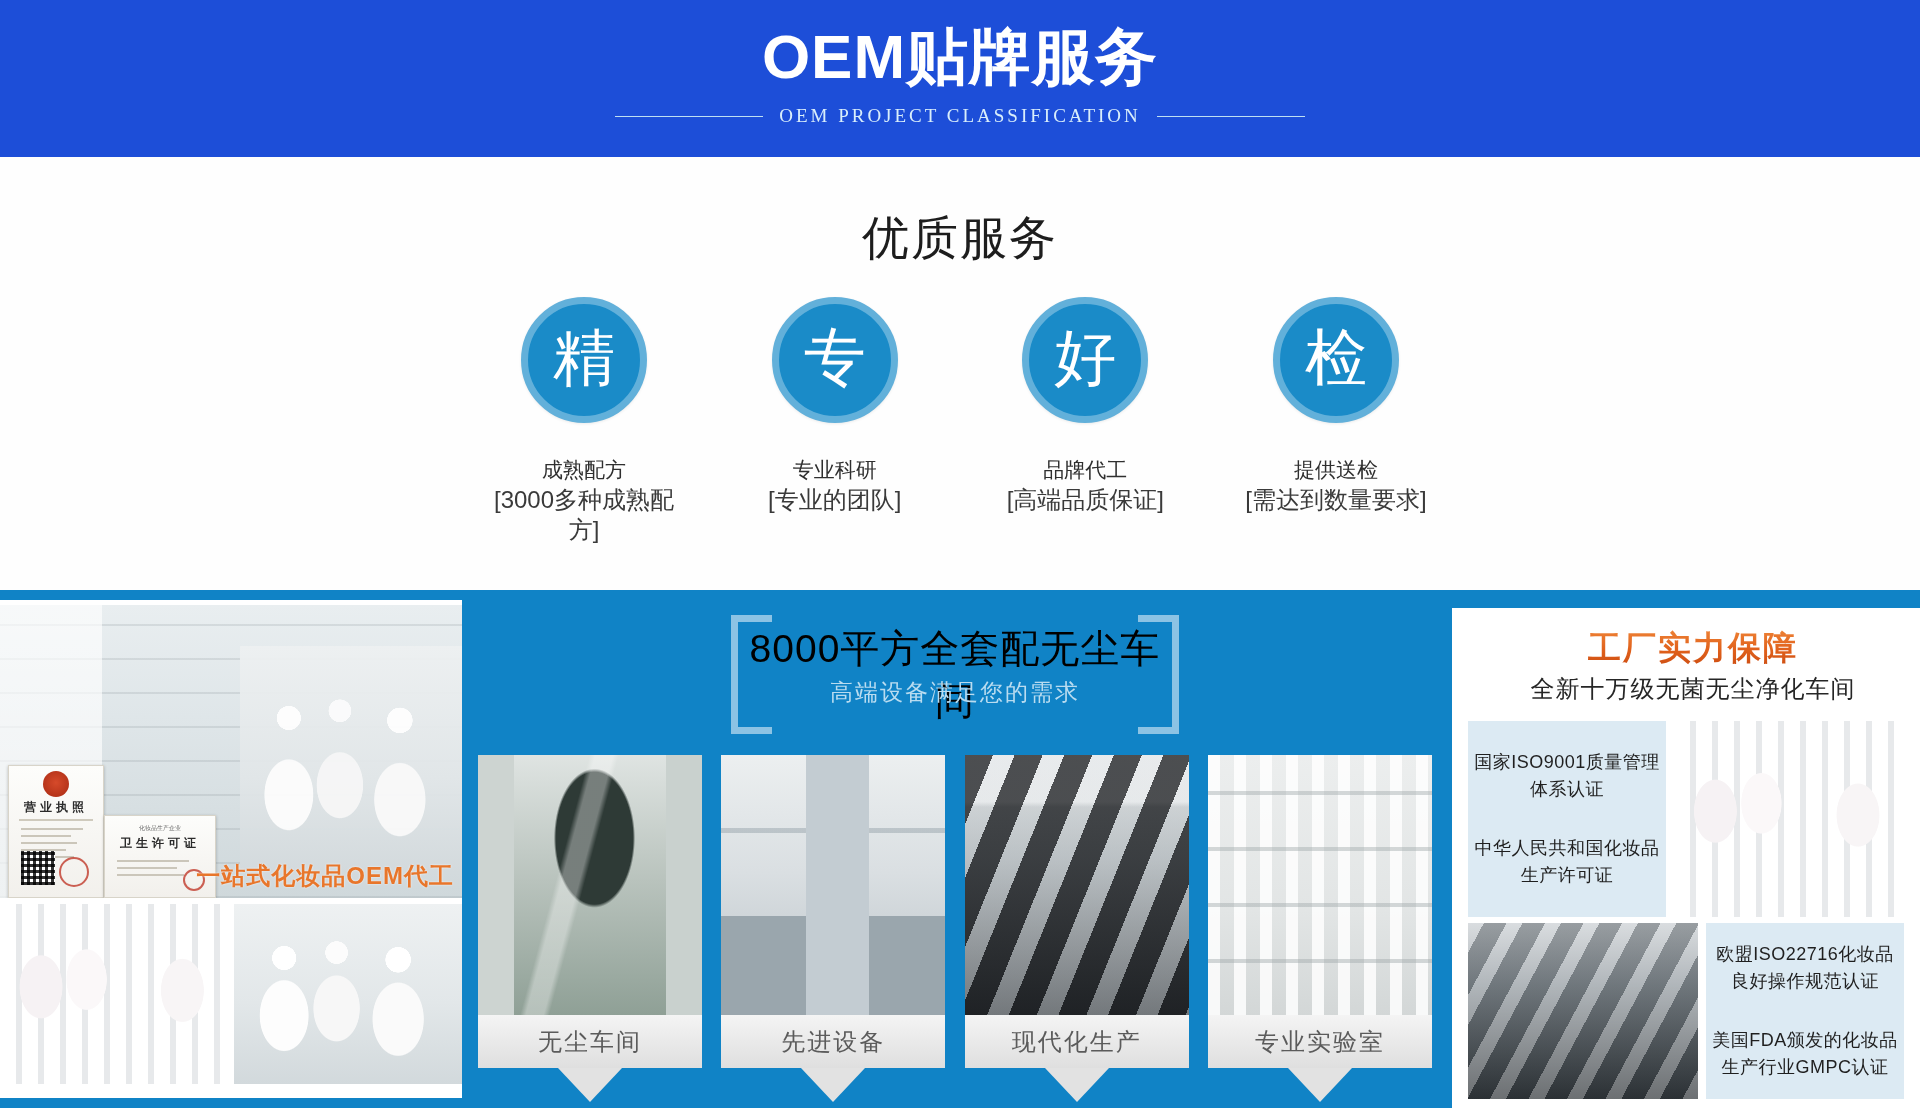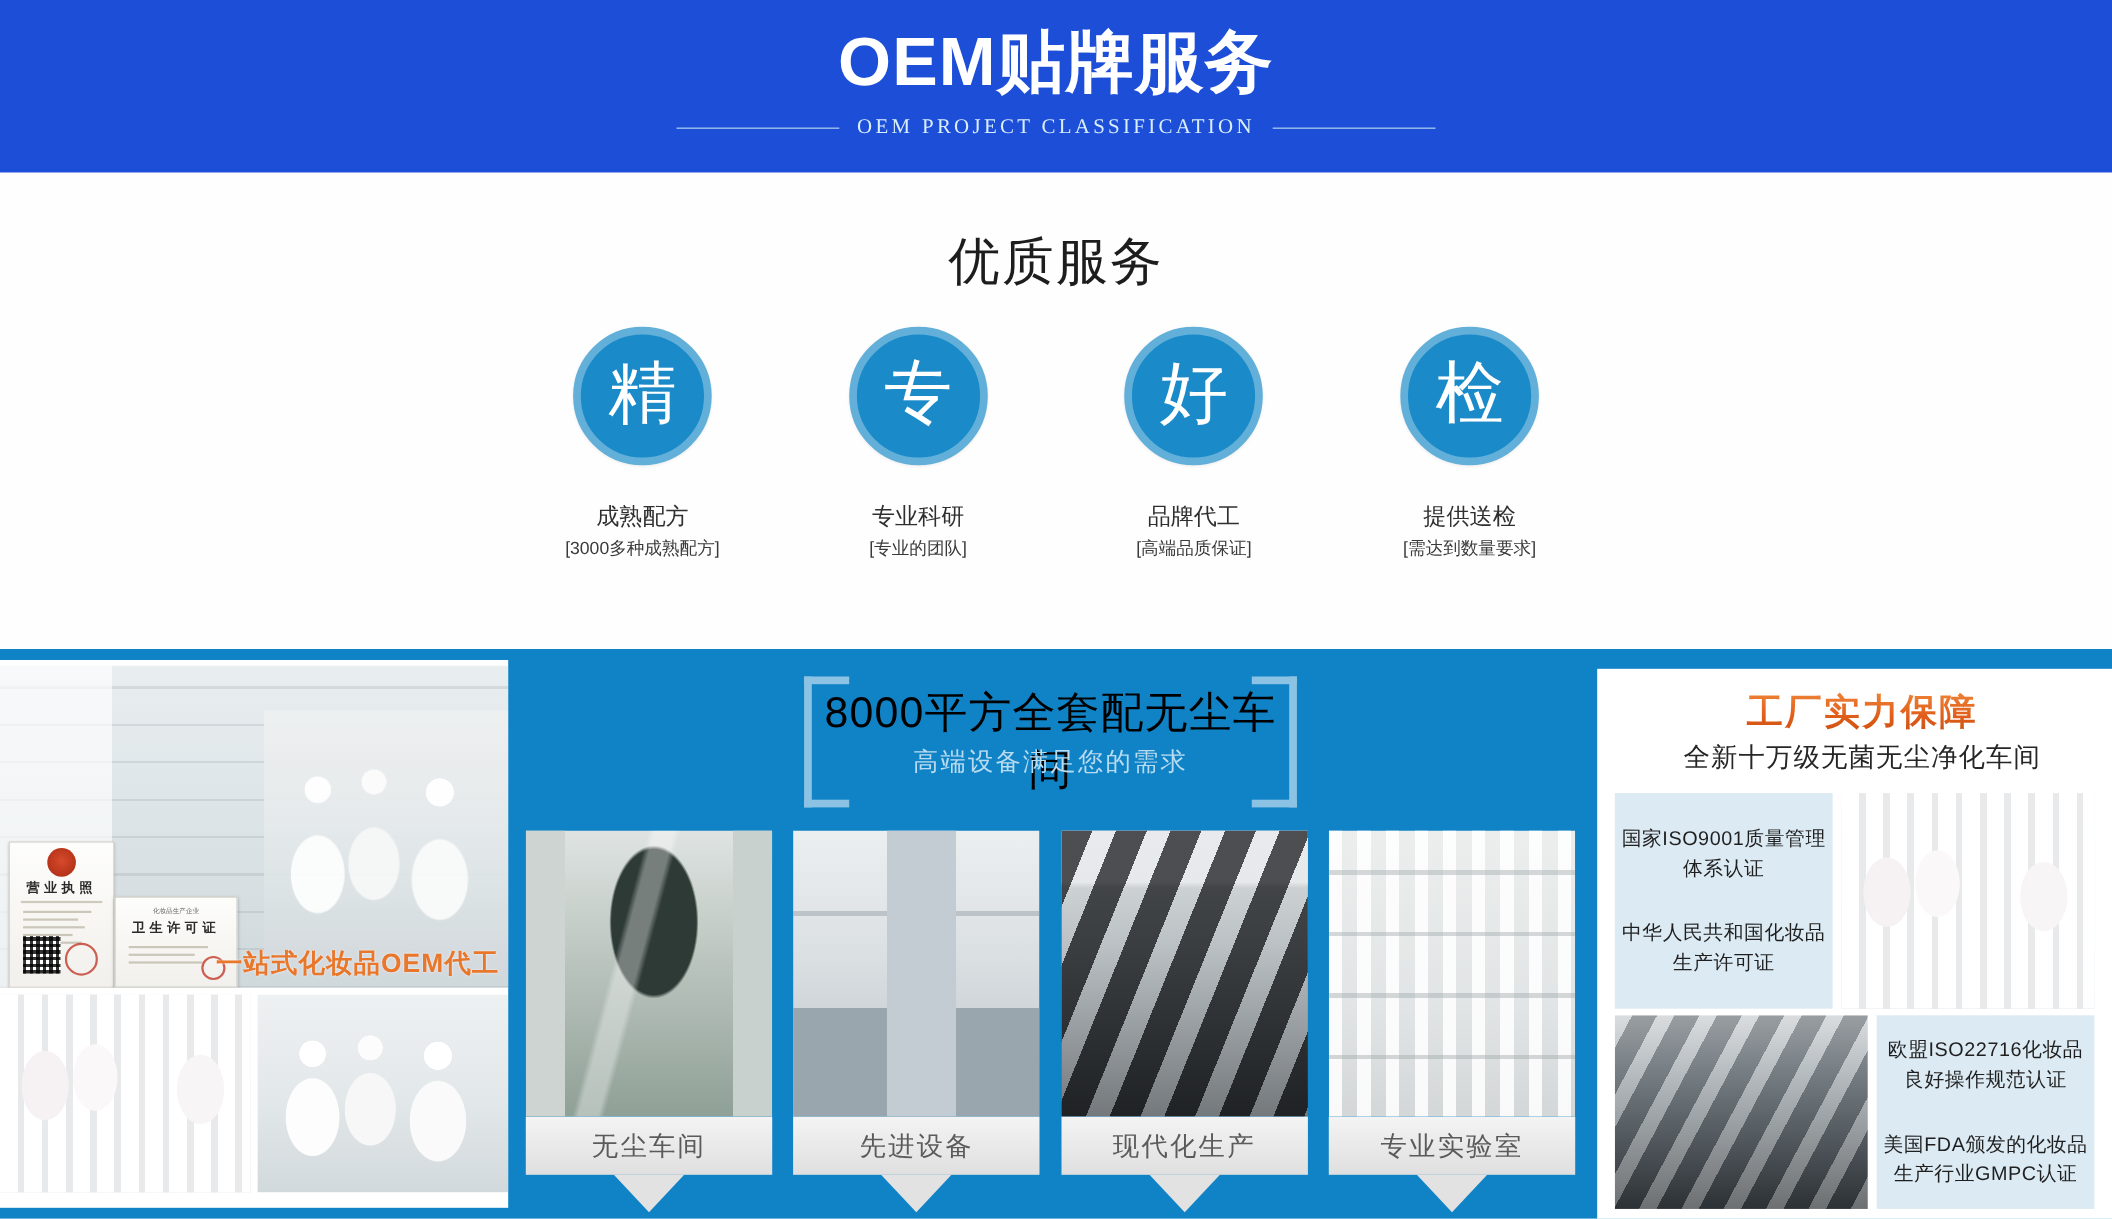--- a/index.html
+++ b/index.html
@@ -60,21 +60,21 @@
   }
   .circle-char {
     color:#ffffff; font-size:62px; font-weight:300; line-height:1;
     letter-spacing:0;
     padding-bottom:4px;
   }
   .circle-label {
     margin-top:32px; font-size:21px; color:#2f2f2f; line-height:30px;
   }
   .circle-sub {
-    font-size:16px; color:#3a3a3a; line-height:30px;
+    font-size:24px; color:#3a3a3a; line-height:30px;
   }
 
   
   .bottom {
     position:absolute; left:0; top:590px; width:1920px; height:518px;
     background:#1083C6;
   }
 
   
   .collage {

